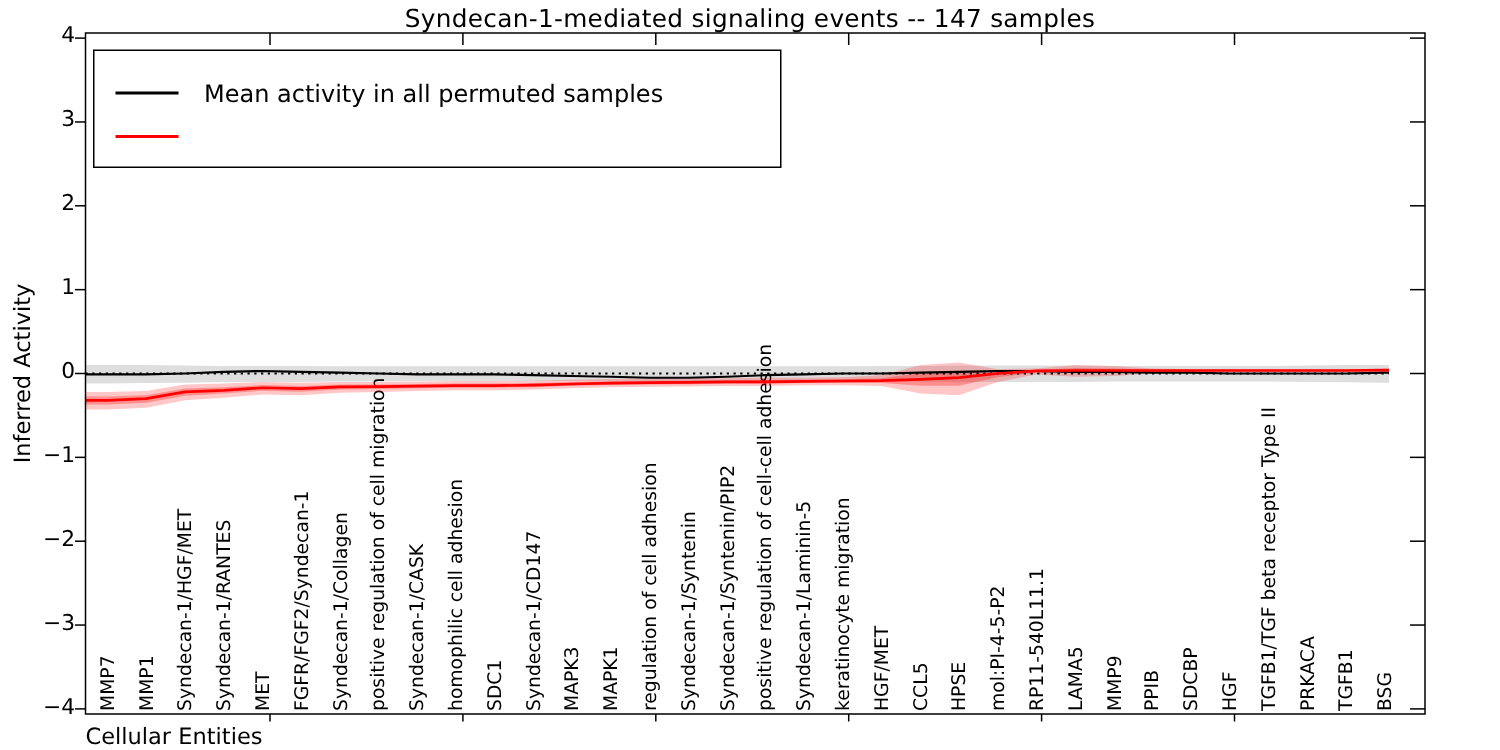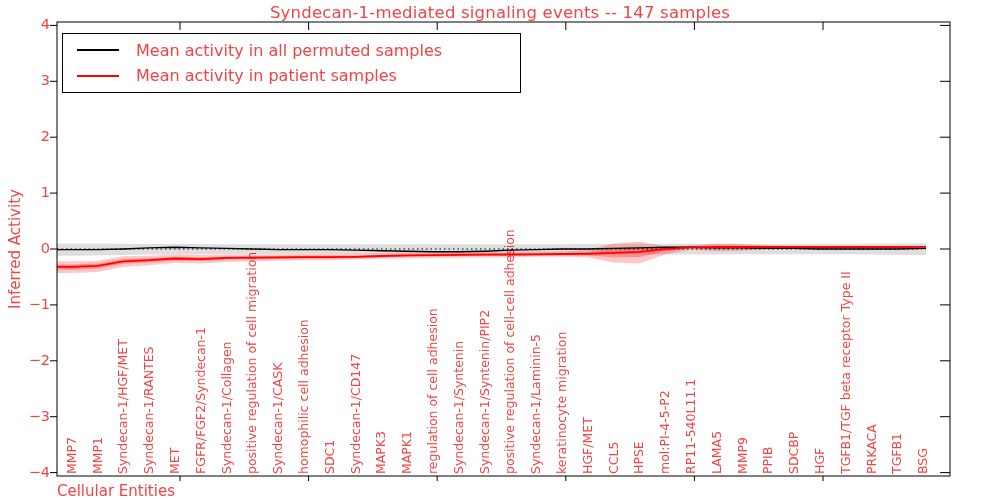--- a/index.html
+++ b/index.html
@@ -1,27 +1,27 @@
 <!DOCTYPE html>
 <html><head>
 <meta charset="utf-8">
 <style>
   html,body{margin:0;padding:0;background:#fff;}
   .fig{position:relative;width:1000px;height:500px;background:#ffffff;
-       font-family:"DejaVu Sans","Liberation Sans",sans-serif;color:#ef4444;overflow:hidden;}
+       font-family:"DejaVu Sans","Liberation Sans",sans-serif;color:#000000;overflow:hidden;}
   .title{position:absolute;left:0;top:3px;width:1000px;text-align:center;
          font-size:16.5px;letter-spacing:0.2px;}
   .ylabel{position:absolute;left:6px;top:249px;transform:rotate(-90deg) translateX(-50%);
           transform-origin:0 0;white-space:nowrap;font-size:15px;}
   .xlabel{position:absolute;left:57px;top:482px;width:893px;text-align:left;font-size:15px;}
   .ytick{position:absolute;left:0;width:50px;text-align:right;font-size:14.5px;}
   .xcat{position:absolute;white-space:nowrap;font-size:12.5px;line-height:14px;
         transform:rotate(-90deg);transform-origin:0 0;}
   .plot-svg{position:absolute;left:0;top:0;pointer-events:none;}
-  .legend{position:absolute;left:62px;top:33px;width:459px;height:60px;background:#fff;
+  .legend{position:absolute;left:62px;top:33px;width:459px;height:79px;background:#fff;
           border:1.5px solid #000;box-sizing:border-box;display:flex;flex-direction:column;
           justify-content:space-evenly;z-index:5;}
   .lrow{display:flex;align-items:center;font-size:16px;}
   .lline{display:inline-block;width:42px;height:0;border-top:2px solid #000;
          margin-left:14px;margin-right:17px;}
 </style>
 </head>
 <body>
 
 <div class="fig">
@@ -117,16 +117,15 @@
       <line x1="823" y1="476" x2="823" y2="481" stroke="#000" stroke-width="1"></line>
     </svg>
 
   <div class="legend">
     <div class="lrow">
       <span class="lline" id="sw0" style="border-top-color: rgb(0, 0, 0);"></span>
       <span class="ltext">Mean activity in all permuted samples</span>
     </div>
     <div class="lrow">
       <span class="lline" id="sw1" style="border-top-color: rgb(255, 0, 0);"></span>
-      <span class="ltext">Mean activity in patient samples</span>
     </div>
   </div>
 </div>
 
 </body></html>

